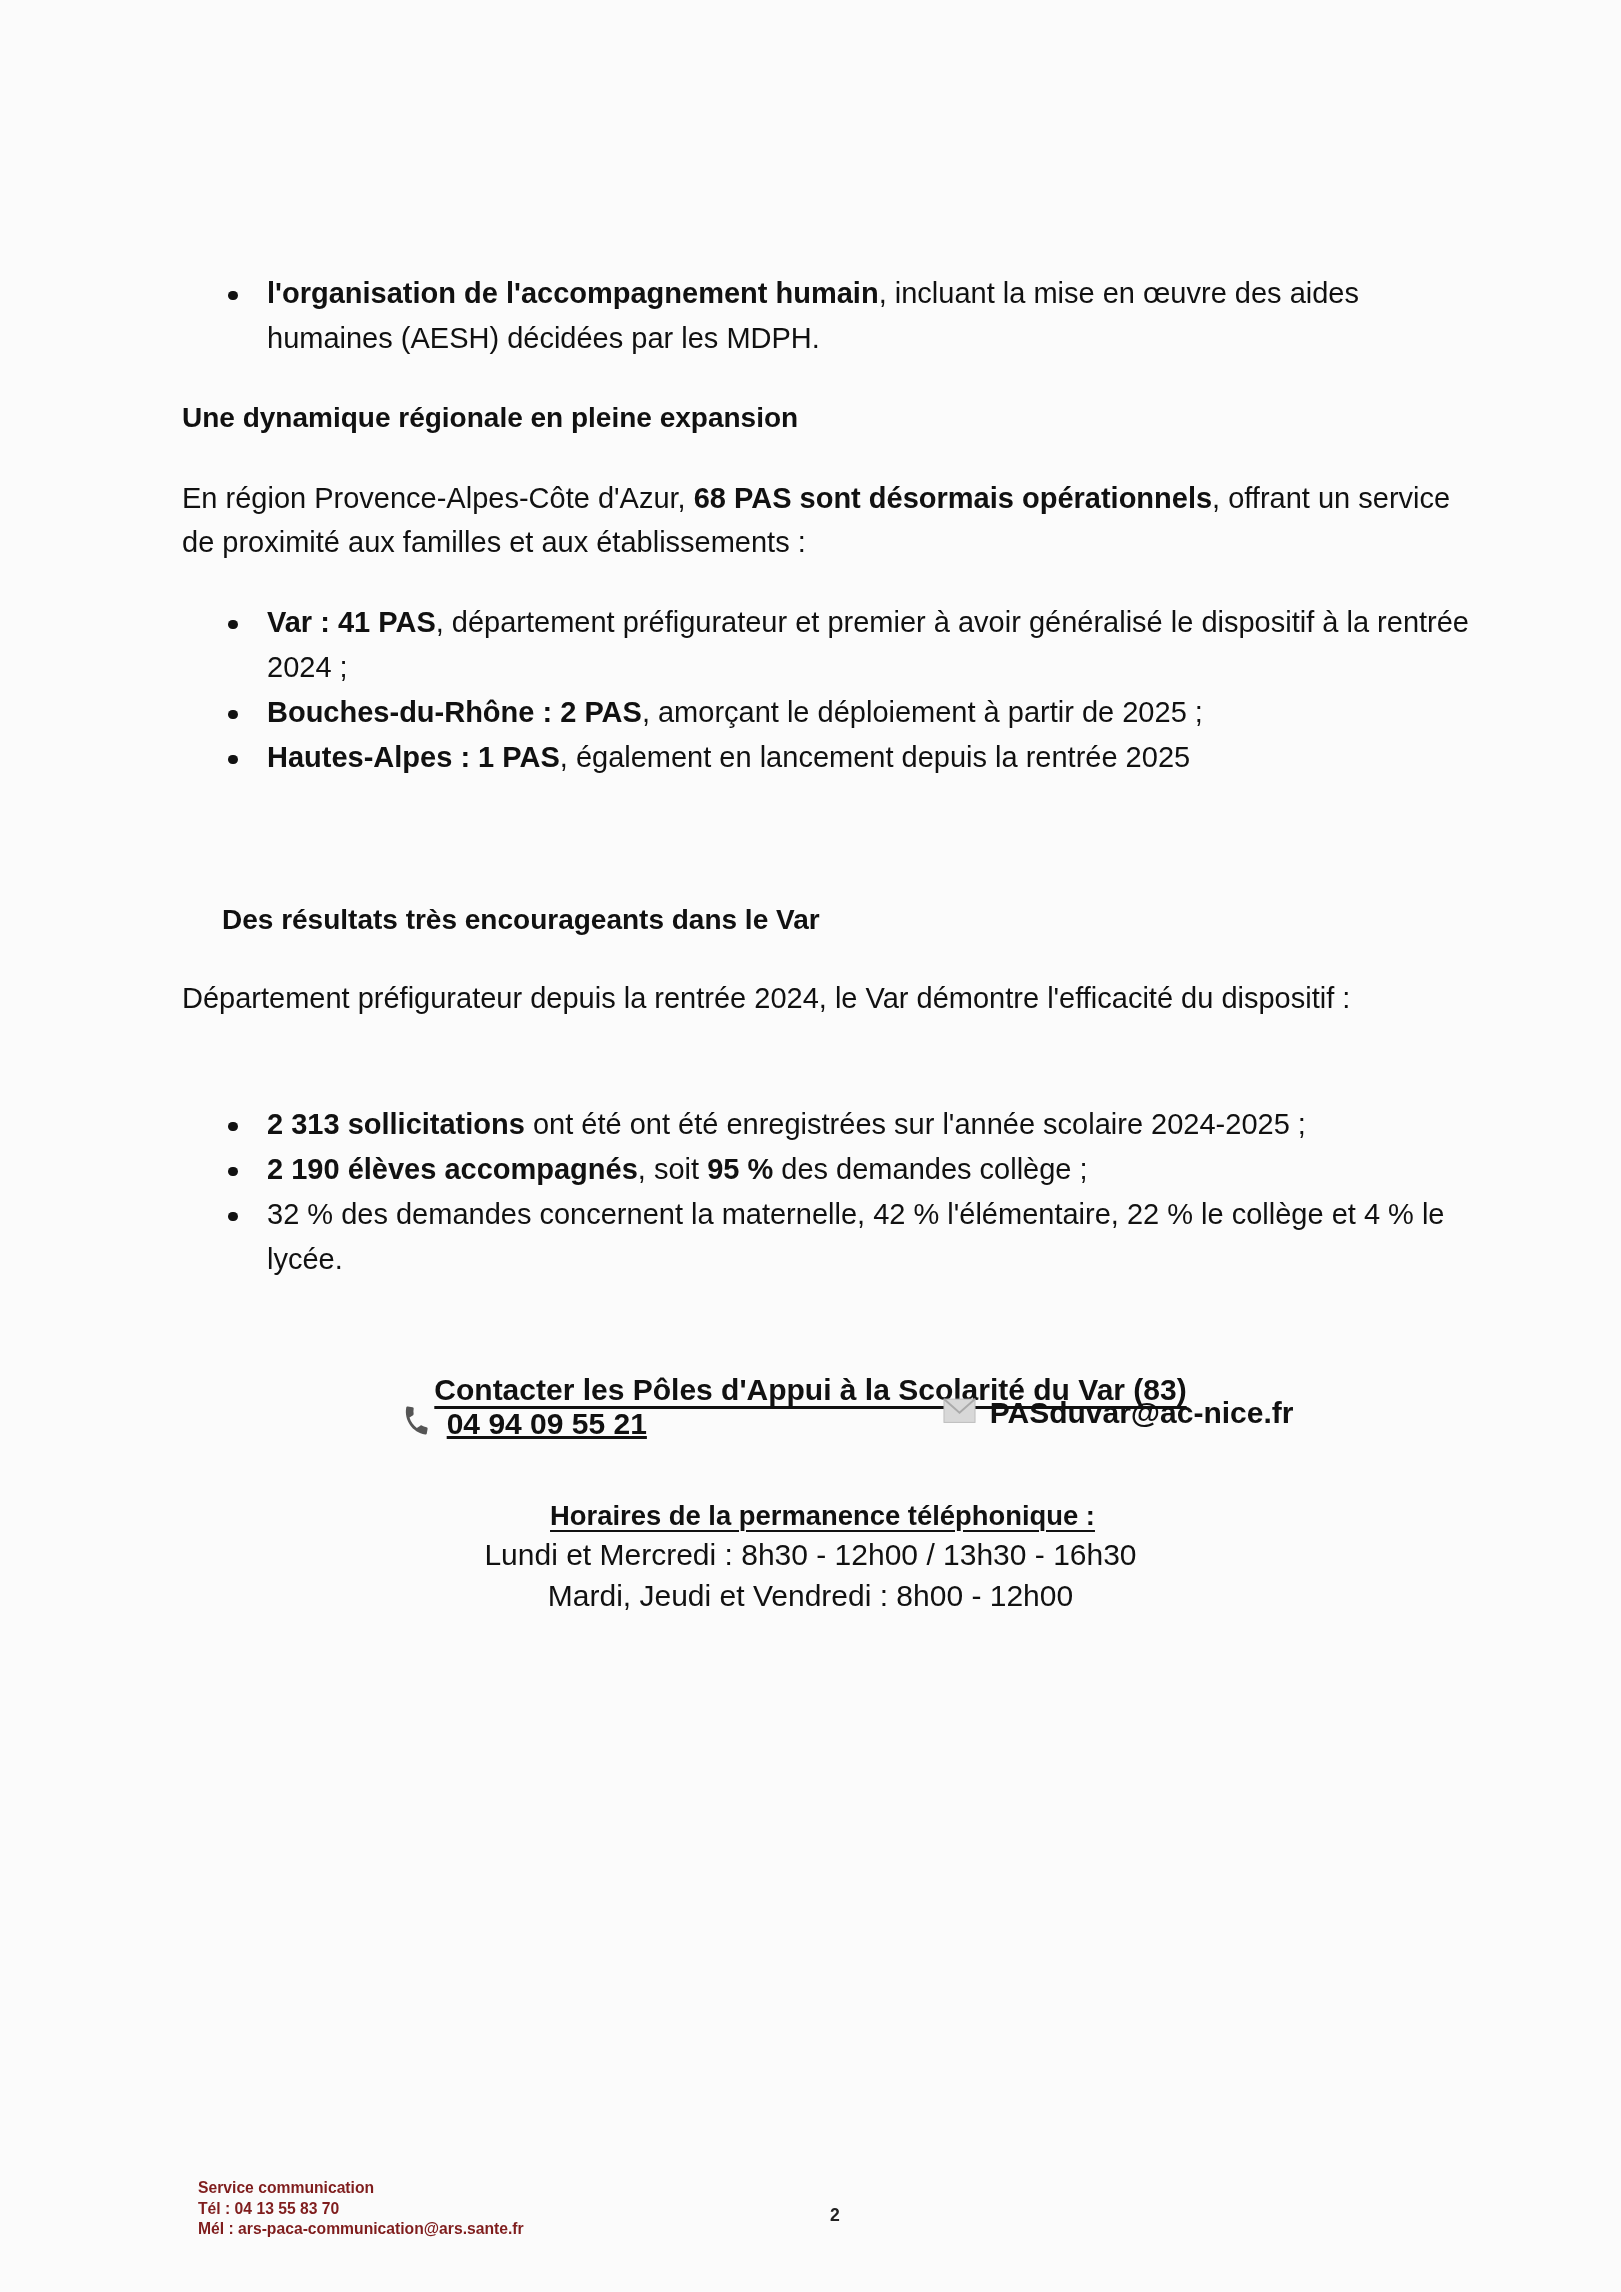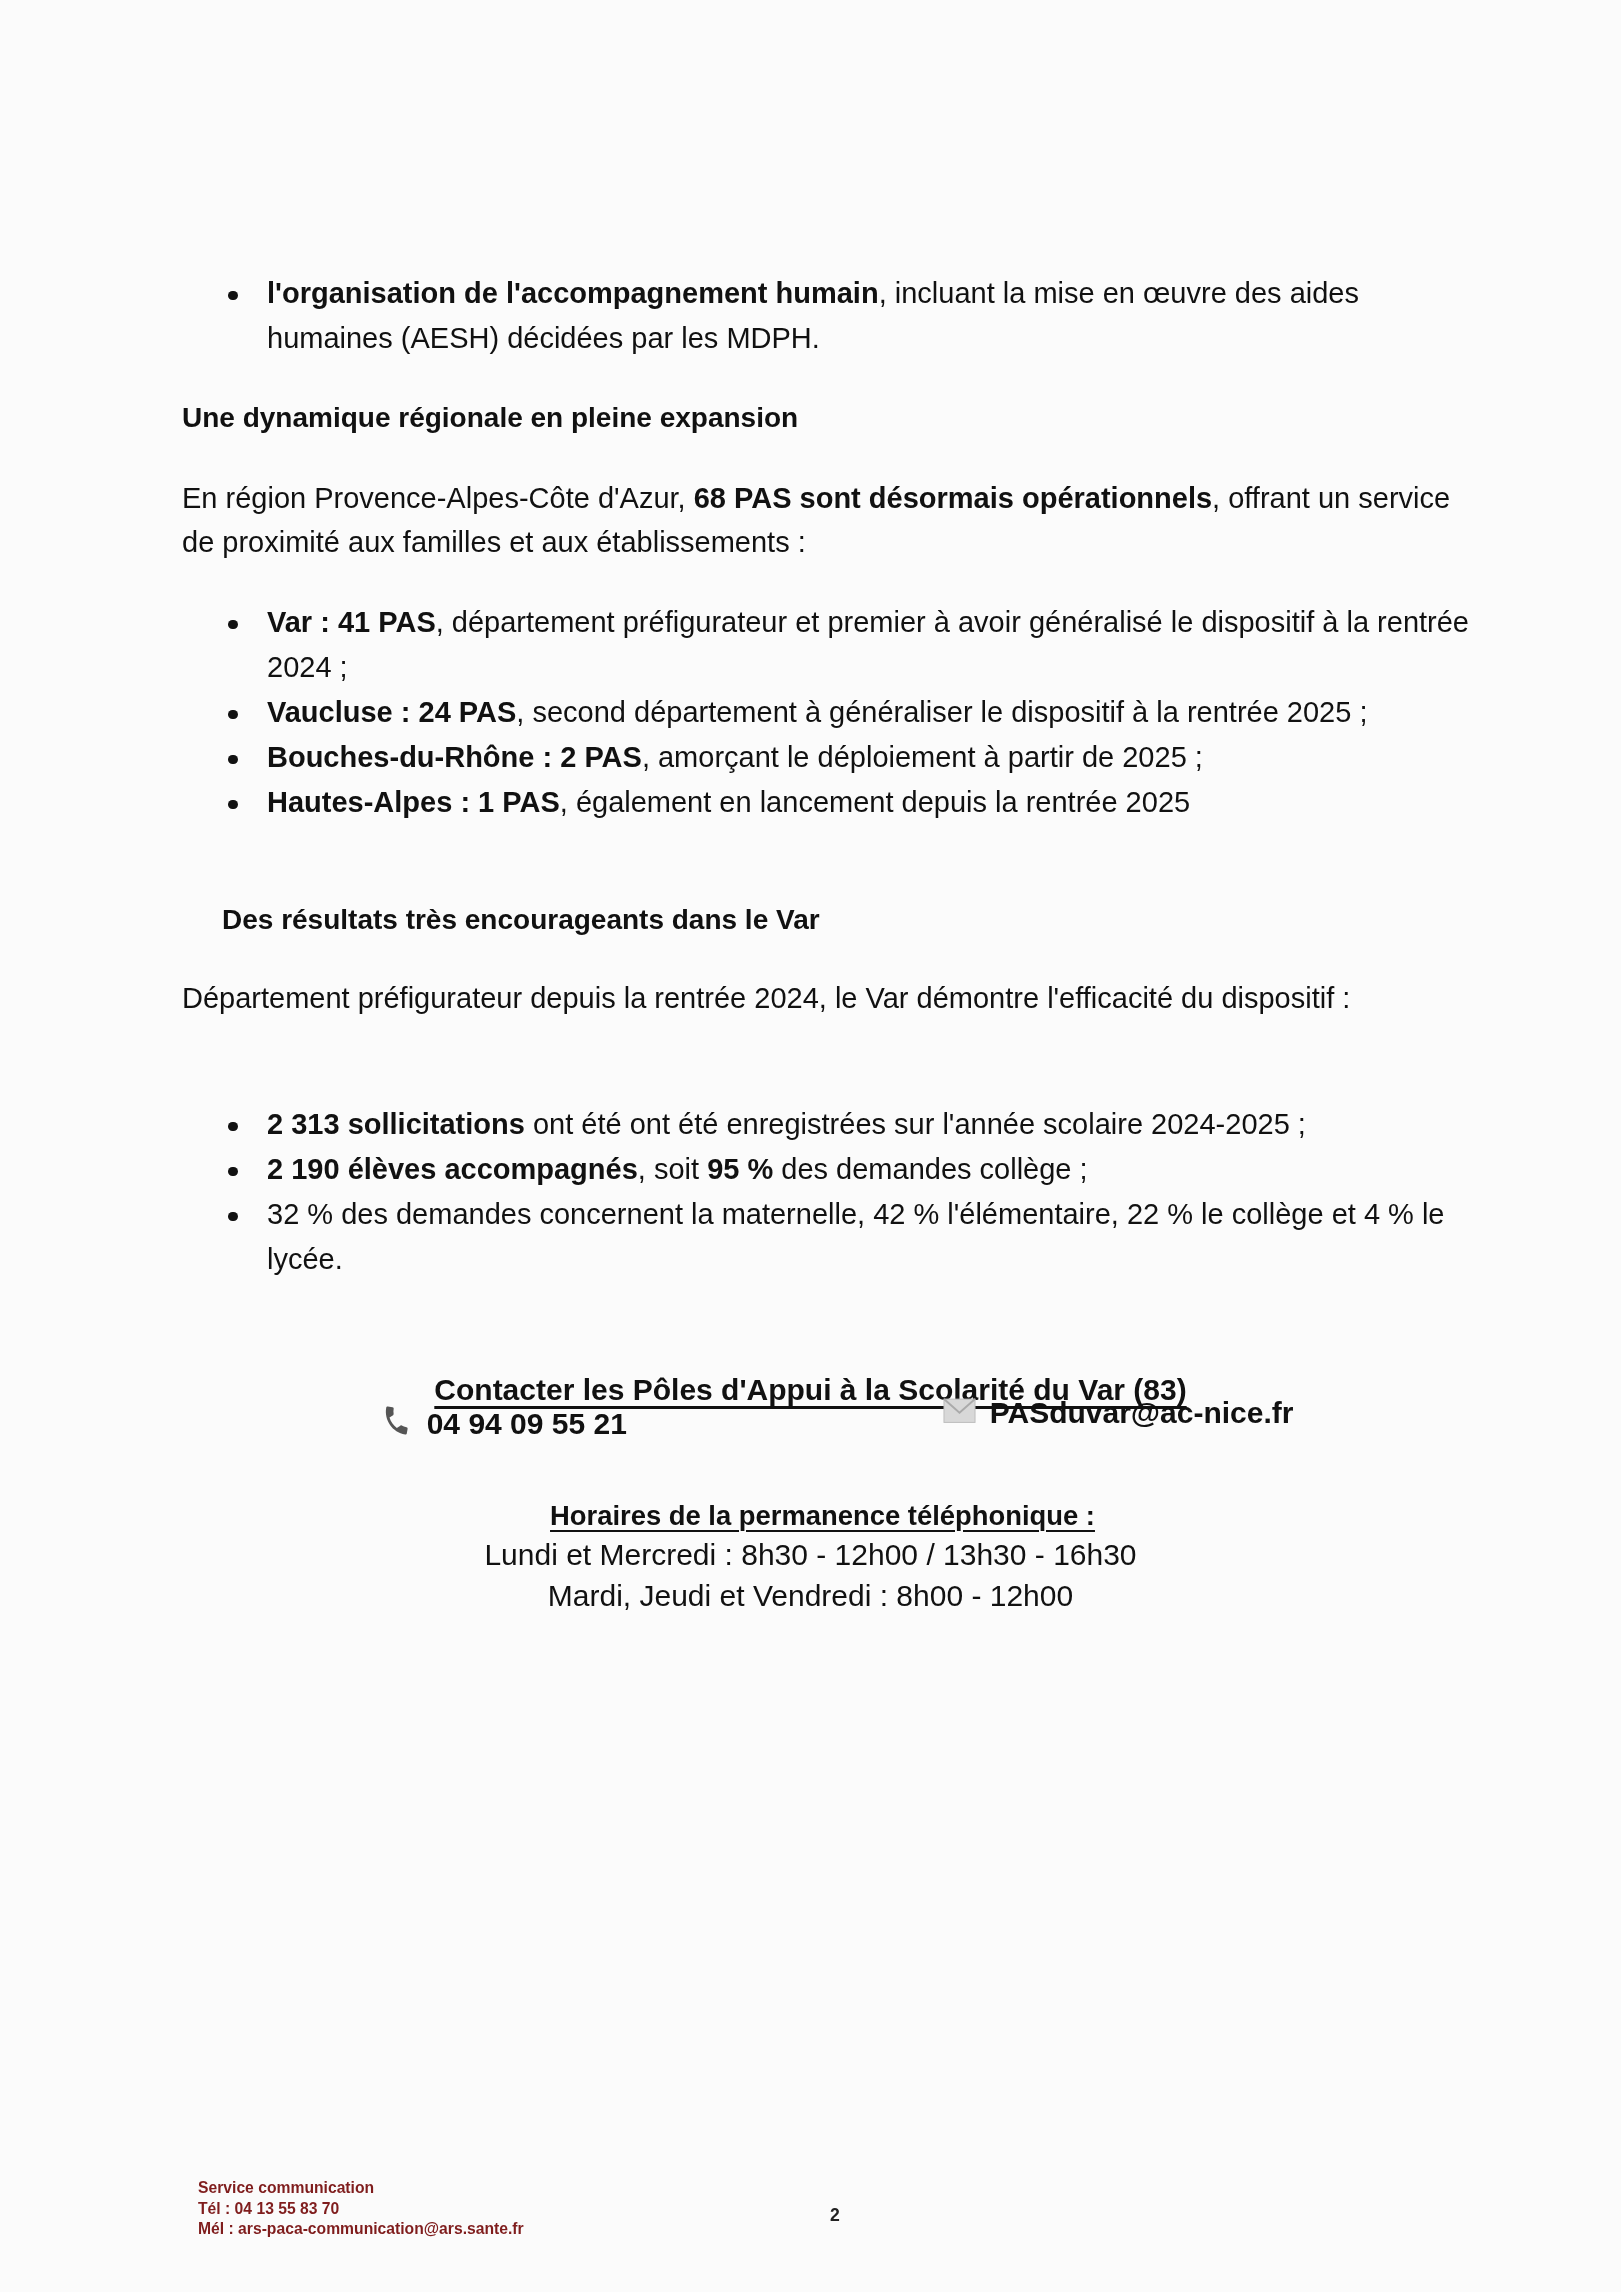--- a/index.html
+++ b/index.html
@@ -43,40 +43,39 @@
   </ul>
 
   <div class="heading" style="top: 402px;">Une dynamique régionale en pleine expansion</div>
 
   <div class="para" style="top: 476px;">
     <span>En région Provence-Alpes-Côte d'Azur, </span><b>68 PAS sont désormais opérationnels</b><span>, offrant un service de proximité aux familles et aux établissements :</span>
   </div>
 
   <ul class="bullets" style="top: 600px;">
     <li><span class="dot"></span><b>Var : 41 PAS</b><span>, département préfigurateur et premier à avoir généralisé le dispositif à la rentrée 2024 ;</span></li>
-    <li><span class="dot"></span><b>Vaucluse : 24 PAS</b><span>, second département à généraliser le dispositif à la rentrée 2025 ;</span></li>
     <li><span class="dot"></span><b>Bouches-du-Rhône : 2 PAS</b><span>, amorçant le déploiement à partir de 2025 ;</span></li>
     <li><span class="dot"></span><b>Hautes-Alpes : 1 PAS</b><span>, également en lancement depuis la rentrée 2025</span></li>
   </ul>
 
   <div class="heading" style="top: 904px; margin-left: 40px;">Des résultats très encourageants dans le Var</div>
 
   <div class="para" style="top: 976px;">Département préfigurateur depuis la rentrée 2024, le Var démontre l'efficacité du dispositif :</div>
 
   <ul class="bullets" style="top: 1102px;">
     <li><span class="dot"></span><b>2 313 sollicitations</b><span> ont été ont été enregistrées sur l'année scolaire 2024-2025 ;</span></li>
     <li><span class="dot"></span><b>2 190 élèves accompagnés</b><span>, soit </span><b>95 %</b><span> des demandes collège ;</span></li>
     <li><span class="dot"></span><span>32 % des demandes concernent la maternelle, 42 % l'élémentaire, 22 % le collège et 4 % le lycée.</span></li>
   </ul>
 
   <div class="center" style="top: 1325px; margin-top: 48px;">
     <span class="contact-title">Contacter les Pôles d'Appui à la Scolarité du Var (83)</span>
   </div>
 
-  <div class="contact-row" style="left: 380px;">
+  <div class="contact-row" style="left: 400px; text-decoration: underline;">
     <span class="icon">
       <svg width="33" height="33" viewBox="0 0 24 24">
           <path d="M6.6 10.8c1.4 2.8 3.8 5.1 6.6 6.6l2.2-2.2c.3-.3.7-.4 1-.2 1.1.4 2.3.6 3.6.6.6 0 1 .4 1 1V20c0 .6-.4 1-1 1C10.6 21 3 13.4 3 4c0-.6.4-1 1-1h3.5c.6 0 1 .4 1 1 0 1.3.2 2.5.6 3.6.1.3 0 .7-.2 1L6.6 10.8z" fill="#555" transform="rotate(10 12 12)"></path>
         </svg>
     </span>
     <span>04 94 09 55 21</span>
   </div>
 
   <div class="contact-row" style="left: 943px; top: 1396px;">
     <span class="icon">

